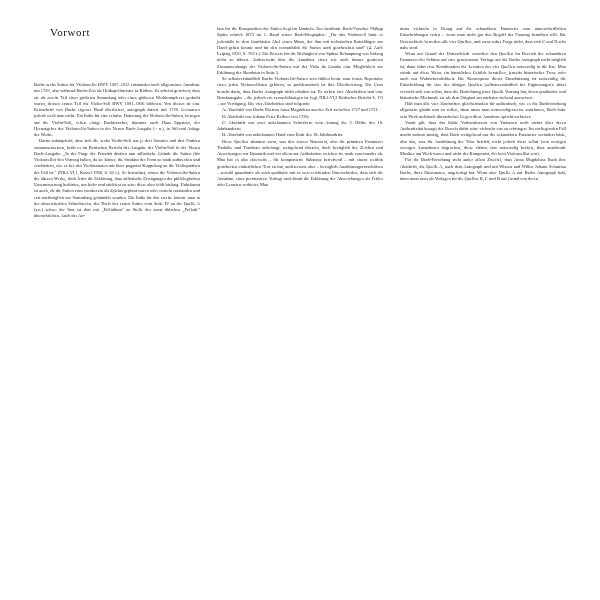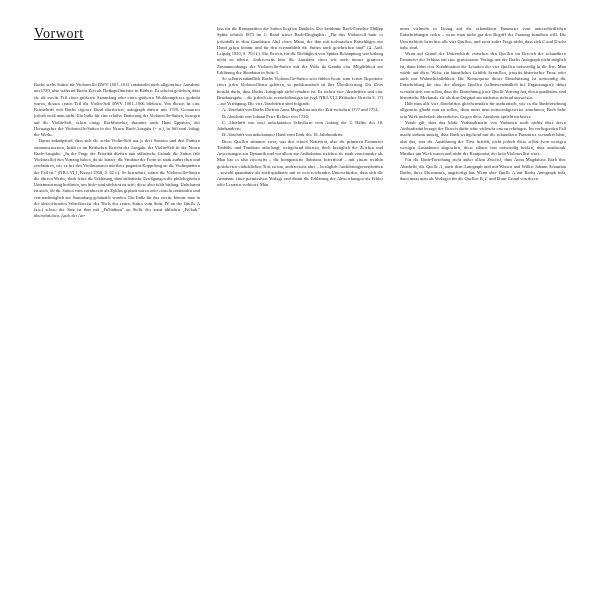--- a/index.html
+++ b/index.html
@@ -16,27 +16,26 @@
   }
   .page {
     position: relative;
     width: 600px;
     height: 600px;
     box-sizing: border-box;
     padding: 26px 34px 22px 34px;
   }
   .title {
     font-family: "Liberation Serif", serif;
-    font-size: 14px;
+    font-size: 11px;
     font-weight: normal;
     letter-spacing: 0.6px;
-    margin: 0 0 0 0;
+    margin: 0 0 0 16px;
     padding: 0;
     color: #111;
-    text-decoration: underline;
   }
   .title-block {
     height: 56px;
   }
   .columns {
     display: flex;
     gap: 17px;
     height: 520px;
     align-items: flex-start;
   }

